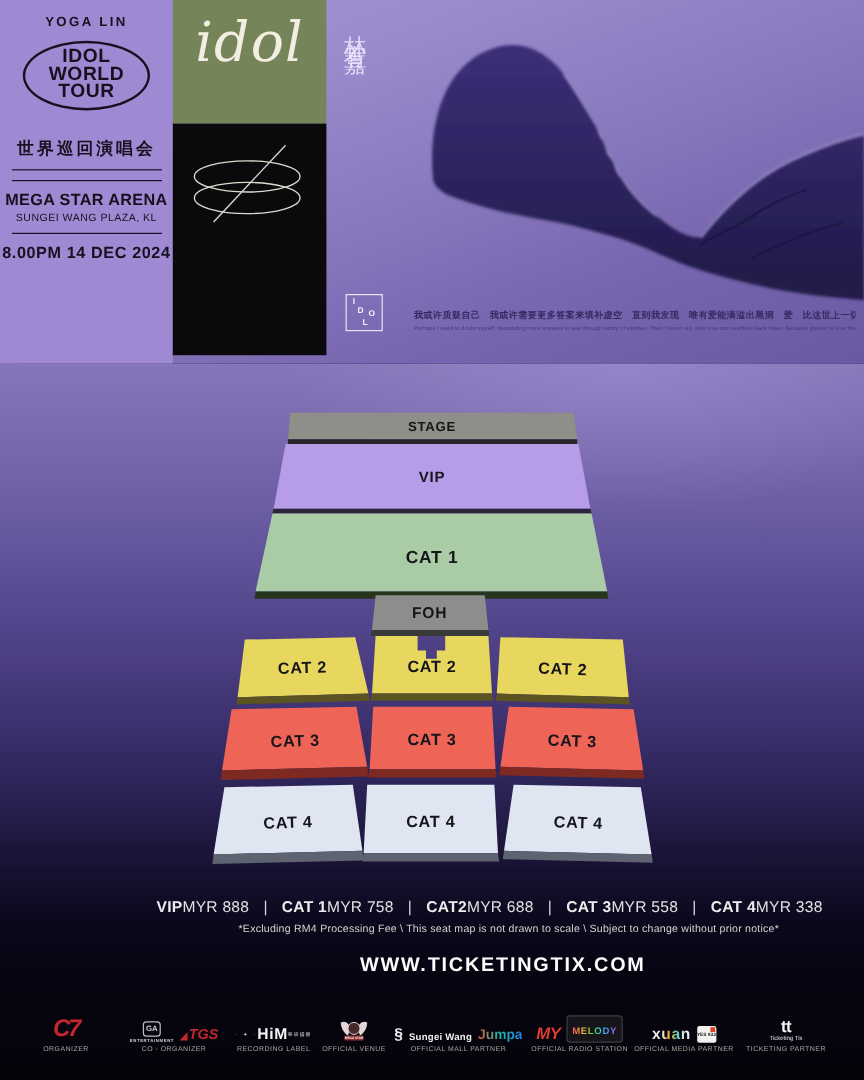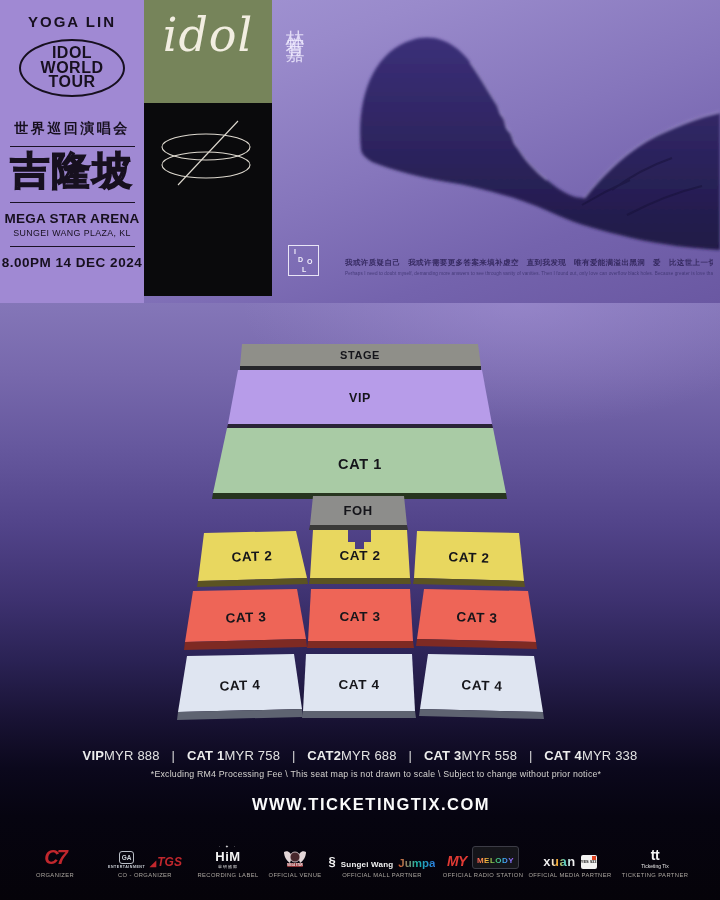--- a/index.html
+++ b/index.html
@@ -14,21 +14,21 @@
     position:absolute; top:0; left:0; width:720px; height:303px;
     background:linear-gradient(160deg,#a79ad8 0%,#998acb 28%,#8676bc 55%,#7463ad 78%,#6a58a2 100%);
   }
   .figure-svg { position:absolute; top:0; left:272px; width:448px; height:303px; }
   
   .left-panel {
     position:absolute; top:0; left:0; width:144px; height:303px;
     background:#a089d3; color:#17101f; display:flex; flex-direction:column; align-items:center;
     text-align:center;
   }
-  .artist-name { margin-top:13px; font-size:15px; font-weight:800; letter-spacing:2px; }
+  .artist-name { margin-top:13px; font-size:11px; font-weight:800; letter-spacing:2px; }
   .oval {
     margin-top:9px; width:106px; height:58px; border:2.5px solid #17101f; border-radius:50%;
     display:flex; flex-direction:column; justify-content:center; align-items:center;
   }
   .oval div { font-size:16px; line-height:0.93; font-weight:800; letter-spacing:0.5px; }
   .tour-cn { margin-top:23px; font-size:14px; font-weight:700; letter-spacing:2.5px; white-space:nowrap; }
   .rule { width:125px; border-top:1.5px solid #1a1226; margin-top:8px; }
   .city-cn { margin-top:1px; font-size:39px; line-height:1.18; font-weight:900; letter-spacing:2px; color:#17101f; white-space:nowrap; }
   @supports (-webkit-text-stroke: 1px #000) {
     .city-cn { color:transparent; -webkit-text-stroke:1.6px #17101f; }
@@ -68,20 +68,21 @@
   .lyric-en {
     position:absolute; top:271px; left:345px; width:368px; overflow:hidden; white-space:nowrap;
     font-size:4.6px; color:#453a78; letter-spacing:0.1px;
   }
   
   .bottom {
     position:absolute; top:303px; left:0; width:720px; height:597px;
     background:
       radial-gradient(55% 30% at 72% 0%, rgba(176,156,226,0.38), rgba(176,156,226,0) 70%),
       linear-gradient(180deg,#8476b8 0%,#7768ac 12%,#66589e 24%,#52448a 37%,#3d316f 50%,#2a2254 60%,#181233 70%,#0b081c 78%,#060410 86%,#050309 100%);
+    padding-left: 48px;
   }
   .seatmap { position:absolute; top:0; left:0; }
   .seatmap text { font-family:"Liberation Sans", sans-serif; font-weight:700; fill:#15151a; letter-spacing:0.6px; }
   
   .pricing {
     position:absolute; top:445px; width:720px; text-align:center;
     color:#ededed; font-size:13px; letter-spacing:0.2px; white-space:nowrap;
   }
   .pricing .plabel { font-weight:800; }
   .pricing .pval { font-weight:400; color:#e2e2e2; margin-left:0; }
@@ -99,21 +100,21 @@
   .sp { position:absolute; text-align:center; }
   .sp .logo-row { height:26px; display:flex; align-items:flex-end; justify-content:center; gap:5px; }
   .sp .sp-label { margin-top:3px; font-size:5.8px; color:#aba69f; letter-spacing:0.4px; }
   .lg-c7 { font-size:20px; font-weight:900; font-style:italic; color:#c1272d; letter-spacing:-2px; }
   .ga-wrap { display:flex; flex-direction:column; align-items:center; }
   .ga-mono { width:15px; height:13px; border:1px solid #b9bec6; border-radius:3px; color:#ccd1d8;
              font-size:6.5px; font-weight:800; display:flex; align-items:center; justify-content:center; }
   .ga-sub { font-size:3.6px; color:#ccd1d8; letter-spacing:0.5px; margin-top:1px; font-weight:700; }
   .lg-tgs { font-size:12px; font-weight:900; font-style:italic; color:#c1272d; }
   .lg-tgs::before { content:"◢"; font-size:8px; margin-right:1px; font-style:normal; }
-  .him-wrap { display:flex; flex-direction:column; align-items:center; color:#f4f4f4; }
+  .him-wrap { display:flex; flex-direction:row; align-items:center; color:#f4f4f4; }
   .him-stars { font-size:4px; letter-spacing:2px; color:#e8e8e8; }
   .him-main { font-size:13px; font-weight:800; letter-spacing:0.5px; }
   .him-sub { font-size:4px; letter-spacing:1px; color:#d9d9d9; }
   .sw-glyph { font-size:13px; color:#f2f2f2; font-weight:700; }
   .sw-text { font-size:8px; color:#f2f2f2; font-weight:700; letter-spacing:0.2px; }
   .lg-jumpa {
     font-size:11.5px; font-weight:800;
     background:linear-gradient(90deg,#e85a2a,#1fb6a6,#2a7de0);
     -webkit-background-clip:text; background-clip:text; color:transparent;
   }
@@ -176,21 +177,20 @@
 
     <div class="left-panel">
       <div class="artist-name">YOGA LIN</div>
       <div class="oval">
         <div>IDOL</div>
         <div>WORLD</div>
         <div>TOUR</div>
       </div>
       <div class="tour-cn">世界巡回演唱会</div>
       <div class="rule"></div>
-      <div class="city-cn">吉隆坡</div>
       <div class="rule"></div>
       <div class="venue">MEGA STAR ARENA</div>
       <div class="venue-sub">SUNGEI WANG PLAZA, KL</div>
       <div class="rule"></div>
       <div class="dt">8.00PM 14 DEC 2024</div>
     </div>
 
     <div class="green-box">
       <div class="wordmark">idol</div>
     </div>

